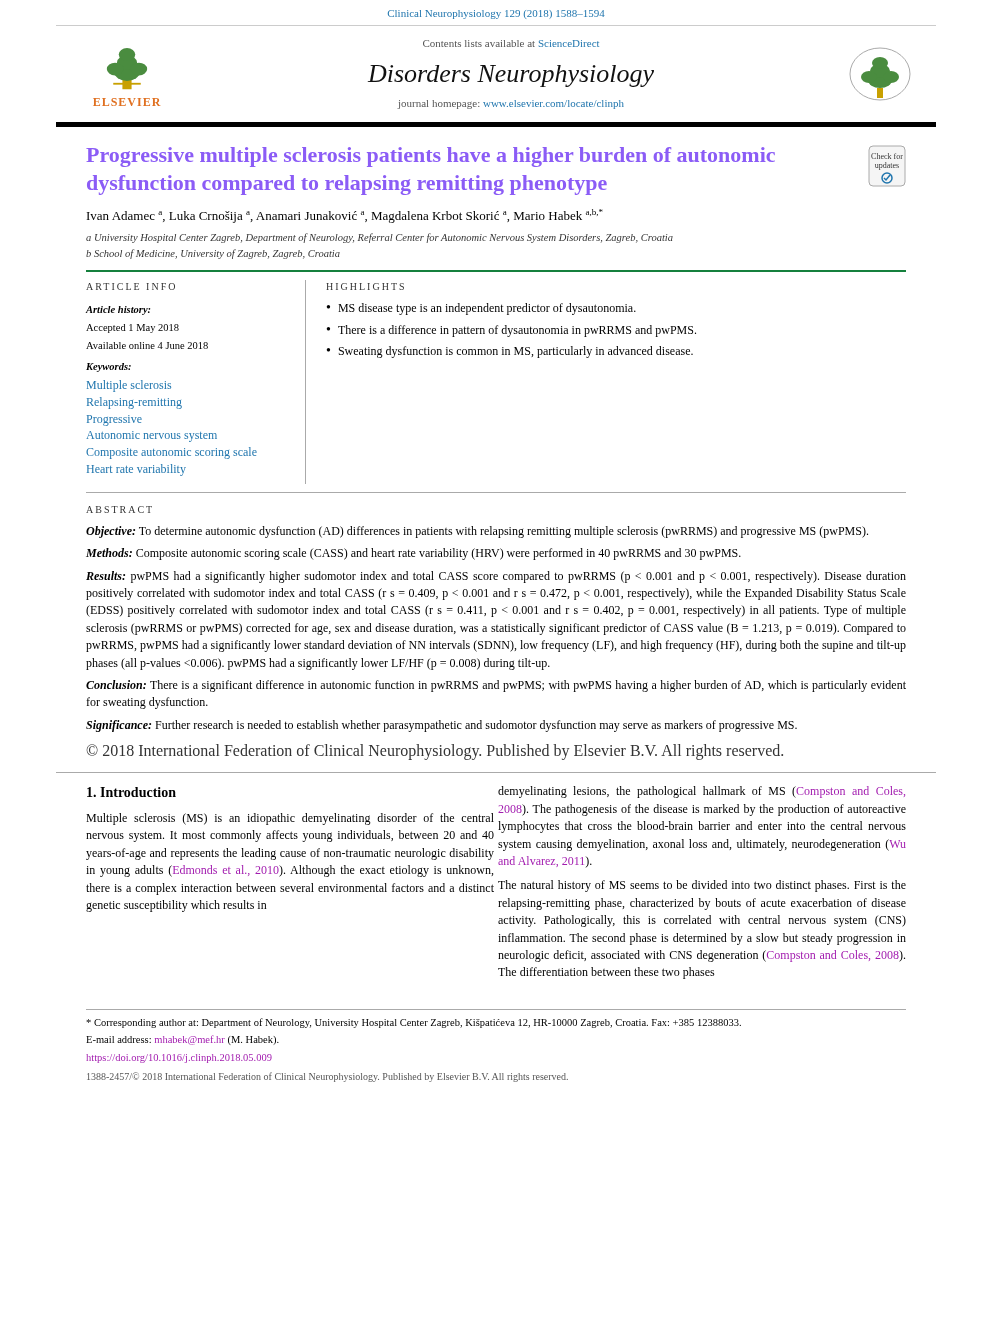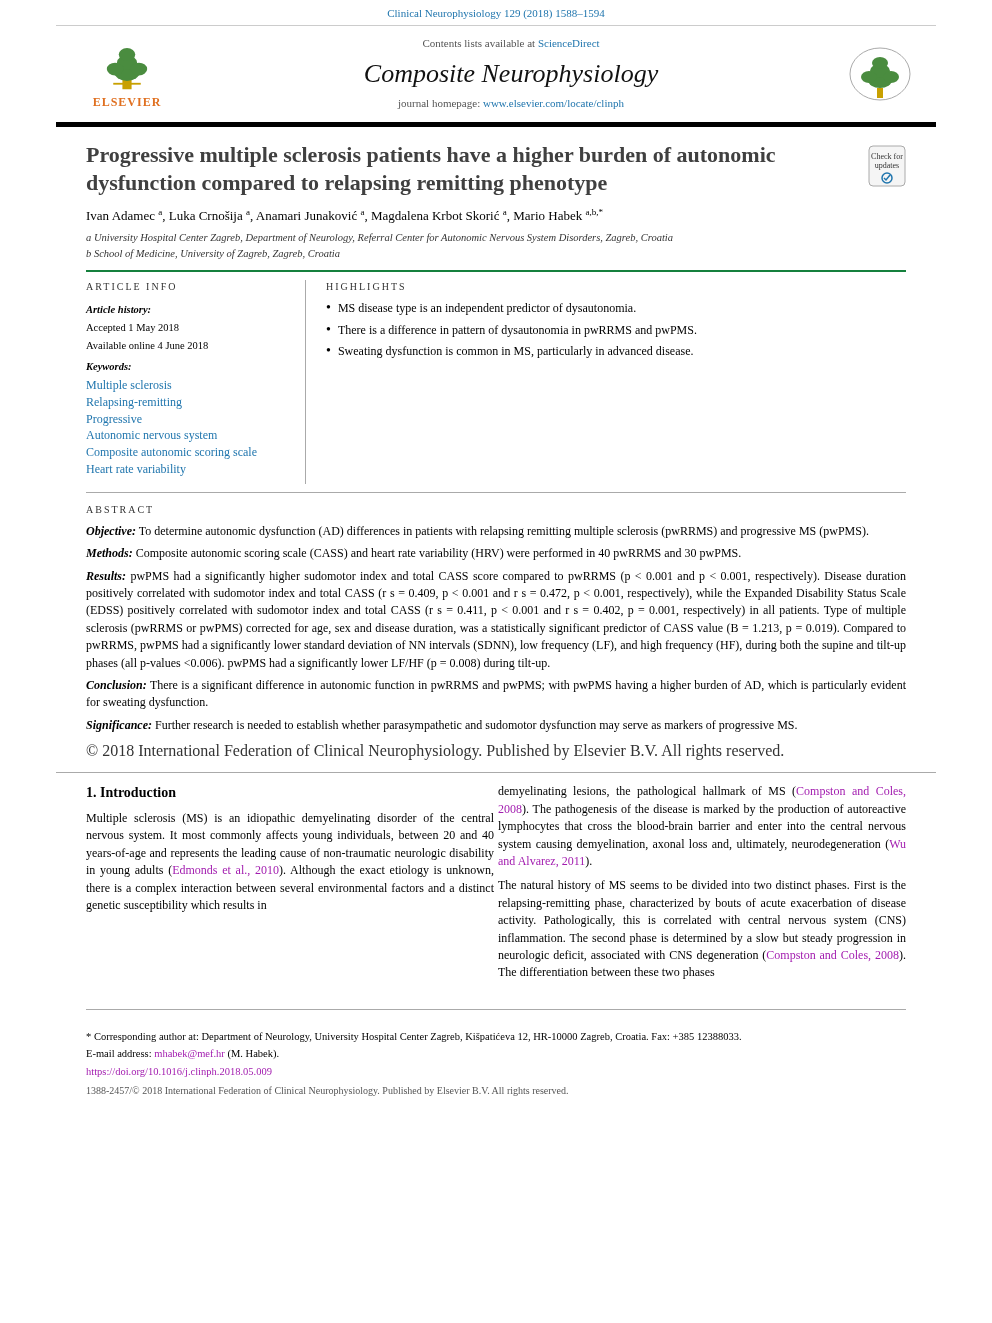--- a/index.html
+++ b/index.html
@@ -105,21 +105,21 @@
     }
     .article-title-section {
       display: flex;
       align-items: flex-start;
       margin-bottom: 8px;
     }
     .article-title {
       flex: 1;
       font-size: 22px;
       font-weight: bold;
-      color: #404040;
+      color: #8b5cf6;
       line-height: 1.3;
       margin-right: 14px;
     }
     .check-badge {
       width: 38px;
       height: 42px;
       flex-shrink: 0;
       margin-top: 4px;
     }
     .authors-line {
@@ -255,21 +255,21 @@
       margin-bottom: 7px;
     }
     .inline-link {
       color: #a21caf;
       text-decoration: none;
     }
     
     .footnote-area {
       border-top: 1px solid #aaa;
       margin: 10px 30px 0 30px;
-      padding-top: 20px;
+      padding-top: 6px;
     }
     .footnote-line {
       font-size: 10.5px;
       color: #000;
       margin-bottom: 3px;
     }
     .doi-line {
       font-size: 10.5px;
       color: #2176ae;
       margin-bottom: 3px;
@@ -303,21 +303,21 @@
           <rect x="20" y="50" width="30" height="2" fill="#c8a000"></rect>
         </svg>
         <span class="elsevier-text">ELSEVIER</span>
       </div>
     </div>
     <div class="journal-header-center">
       <div class="contents-line">
         <span>Contents lists available at</span>
         <a class="science-direct-link">ScienceDirect</a>
       </div>
-      <div class="journal-title-main">Composite Neurophysiology</div>
+      <div class="journal-title-main">Disorders Neurophysiology</div>
       <div class="journal-homepage">
         <span>journal homepage:</span>
         <span class="journal-homepage-link">www.elsevier.com/locate/clinph</span>
       </div>
     </div>
     <div class="journal-header-right">
       <svg class="tree-decoration" viewBox="0 0 70 60">
         <ellipse cx="35" cy="30" rx="30" ry="26" fill="none" stroke="#aaa" stroke-width="1"></ellipse>
         <rect x="32" y="44" width="6" height="10" fill="#c8a000"></rect>
         <ellipse cx="35" cy="36" rx="12" ry="8" fill="#4a8c3f"></ellipse>

